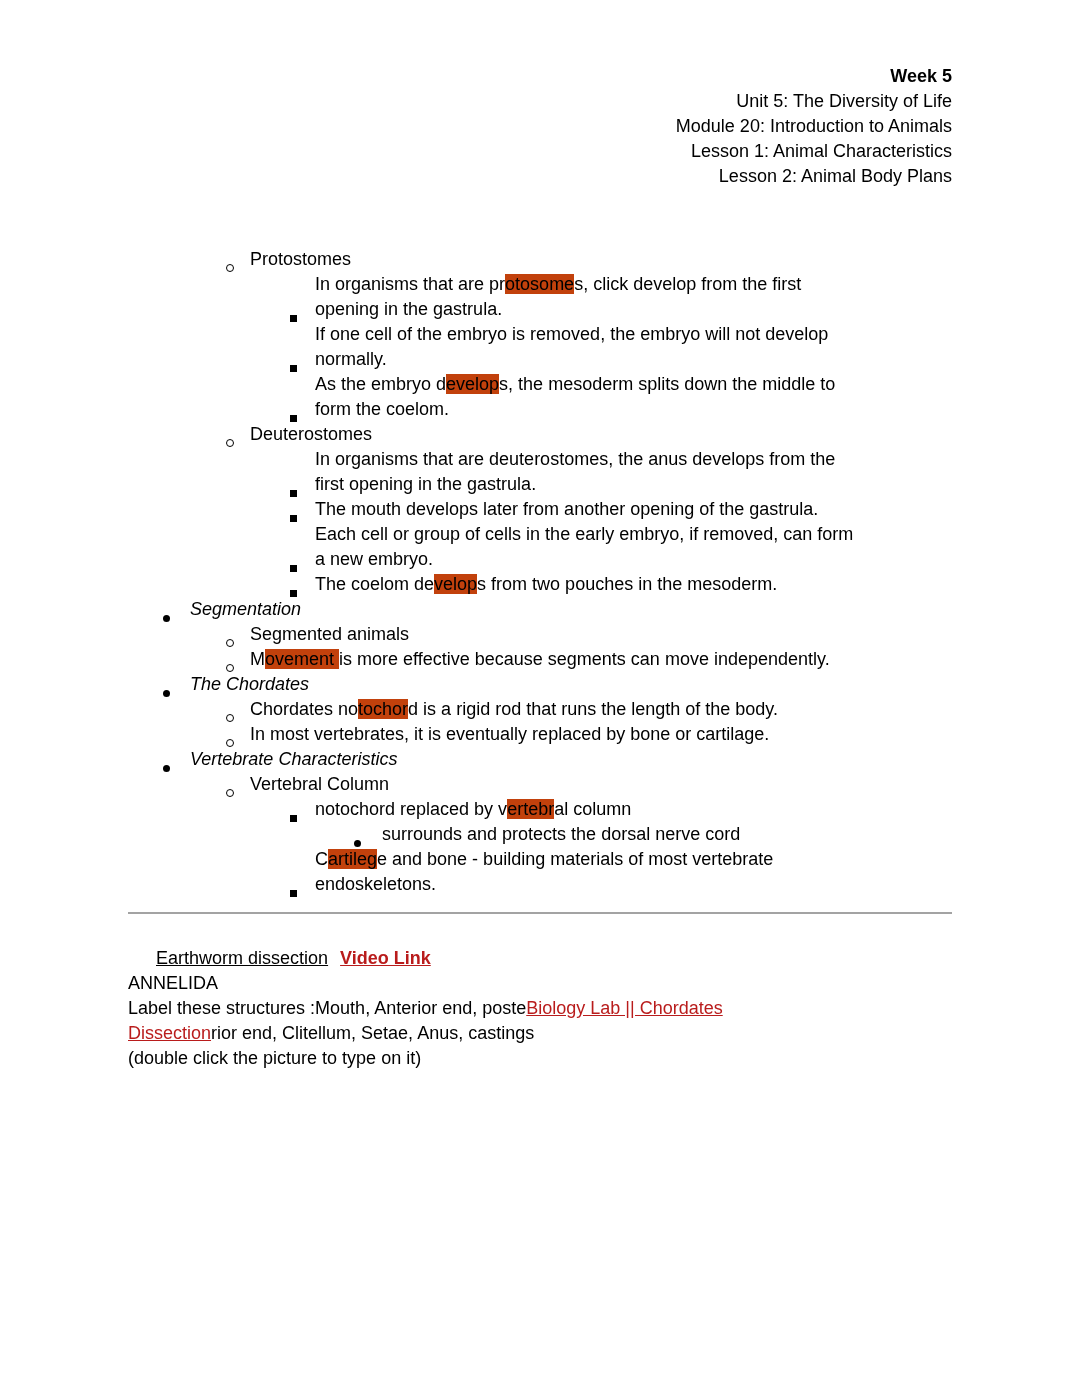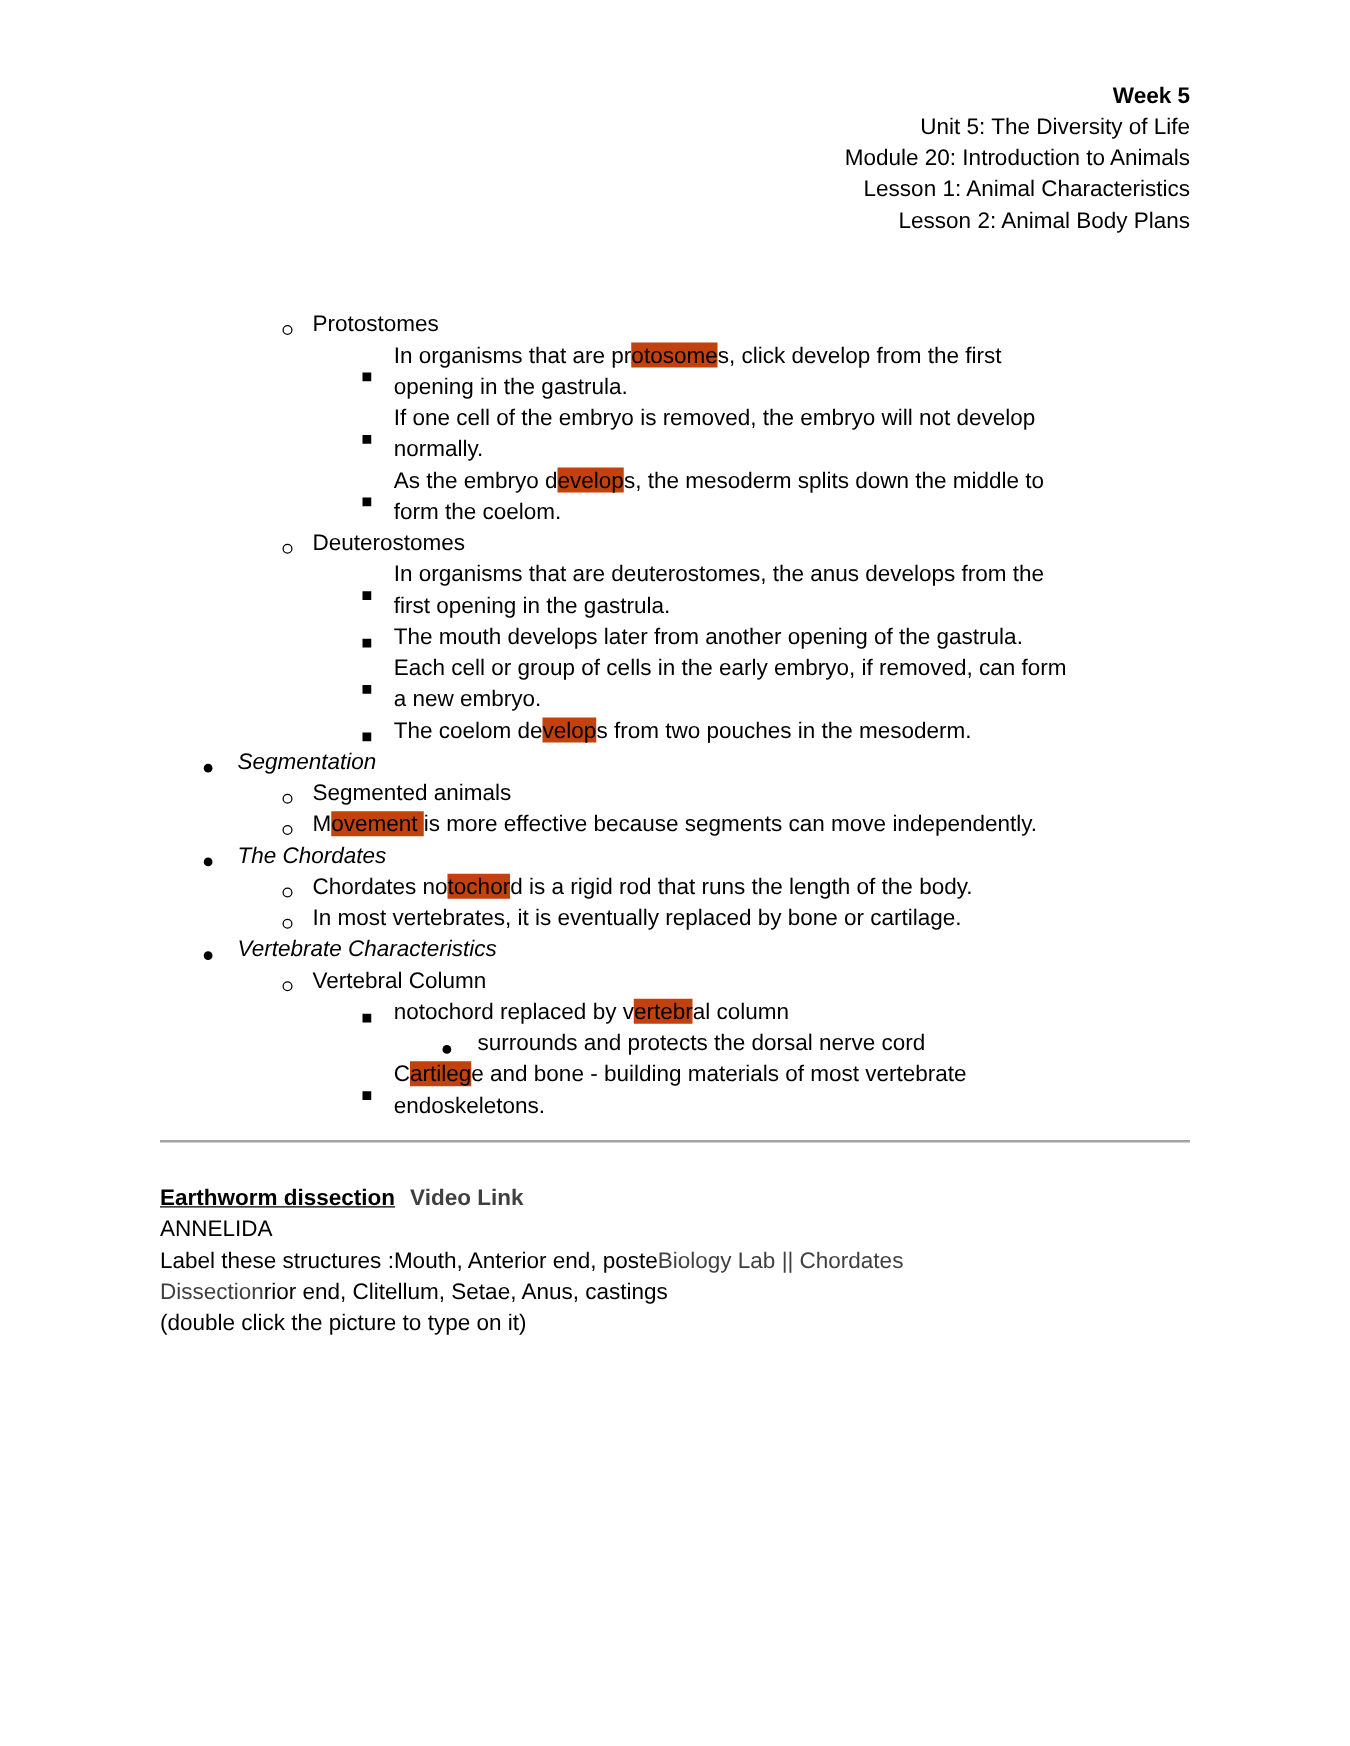--- a/index.html
+++ b/index.html
@@ -9,39 +9,39 @@
   }
   .page { position:relative; width:952px; height:1397px; overflow:hidden; background:#ffffff; }
   .content {
     position:absolute; left:128px; top:64px; width:824px;
     font-size:18px; line-height:25px;
   }
   .doc-header { text-align:right; }
   .hdr-bold { font-weight:bold; }
 
   .outline { margin-top:58px; }
-  .item { display:flex; align-items:center; }
+  .item { display:flex; align-items:flex-end; }
   .bullet { flex:0 0 auto; display:block; }
   .level-1 { padding-left:35px;font-style:italic; }  .level-1 .bullet { width:27px; }
   .level-2 { padding-left:98px; }  .level-2 .bullet { width:24px; }
   .level-3 { padding-left:162px; } .level-3 .bullet { width:25px; }
   .level-4 { padding-left:226px; } .level-4 .bullet { width:28px; }
   .bullet i { display:block; margin-top:9px; }
   .bullet.disc i   { width:7px; height:7px; background:#000; border-radius:50%; }
   .bullet.circle i { width:6px; height:6px; border:1.5px solid #000; border-radius:50%; background:transparent; box-sizing:content-box; }
   .bullet.square i { width:7px; height:7px; background:#000; }
   .itext { flex:1 1 auto; }
 
   .hl { background:#c2410c;margin-top:27px; }
-  .doc-link { color:#404040; cursor:pointer; }
+  .doc-link { color:#b91c1c; text-decoration:underline; cursor:pointer; }
 
   .divider { height:2px; background:#a3a3a3; margin-top:15px; }
 
   .footer-section { margin-top:32px; }
-  .section-title { font-weight:bold; text-decoration:underline; }
+  .section-title { font-weight:normal; text-decoration:underline;margin-left:28px; }
   .video-link { font-weight:bold; margin-left:12px; }
 </style>
 </head>
 <body>
 
 <div class="page">
   <div class="content">
 
     <div class="doc-header">
       <div class="hdr-bold">Week 5</div>

